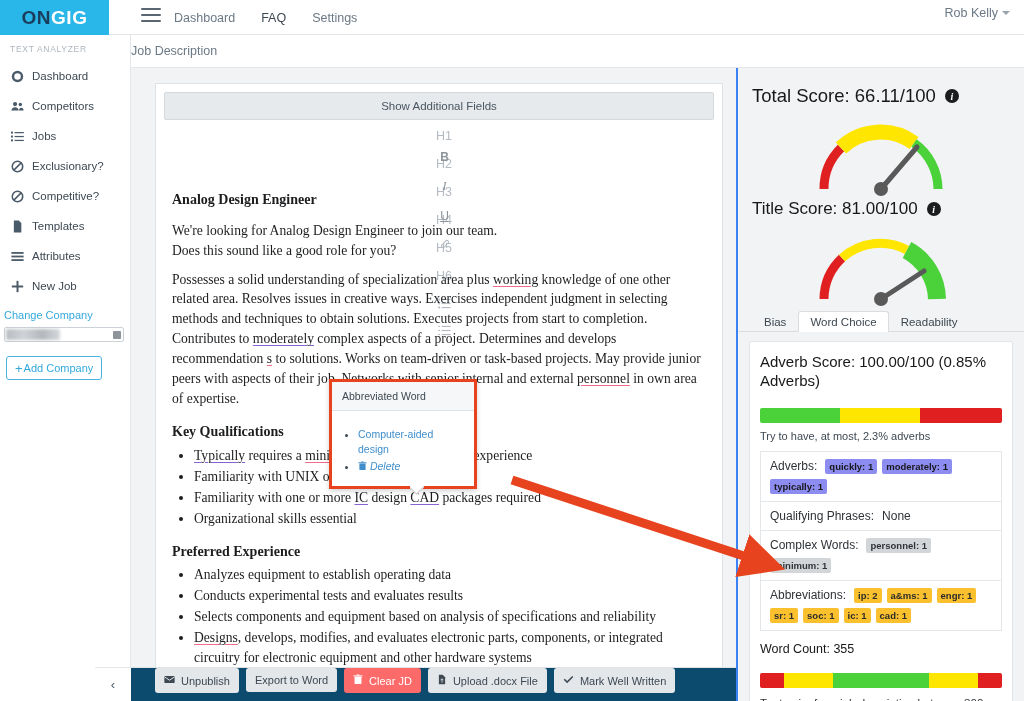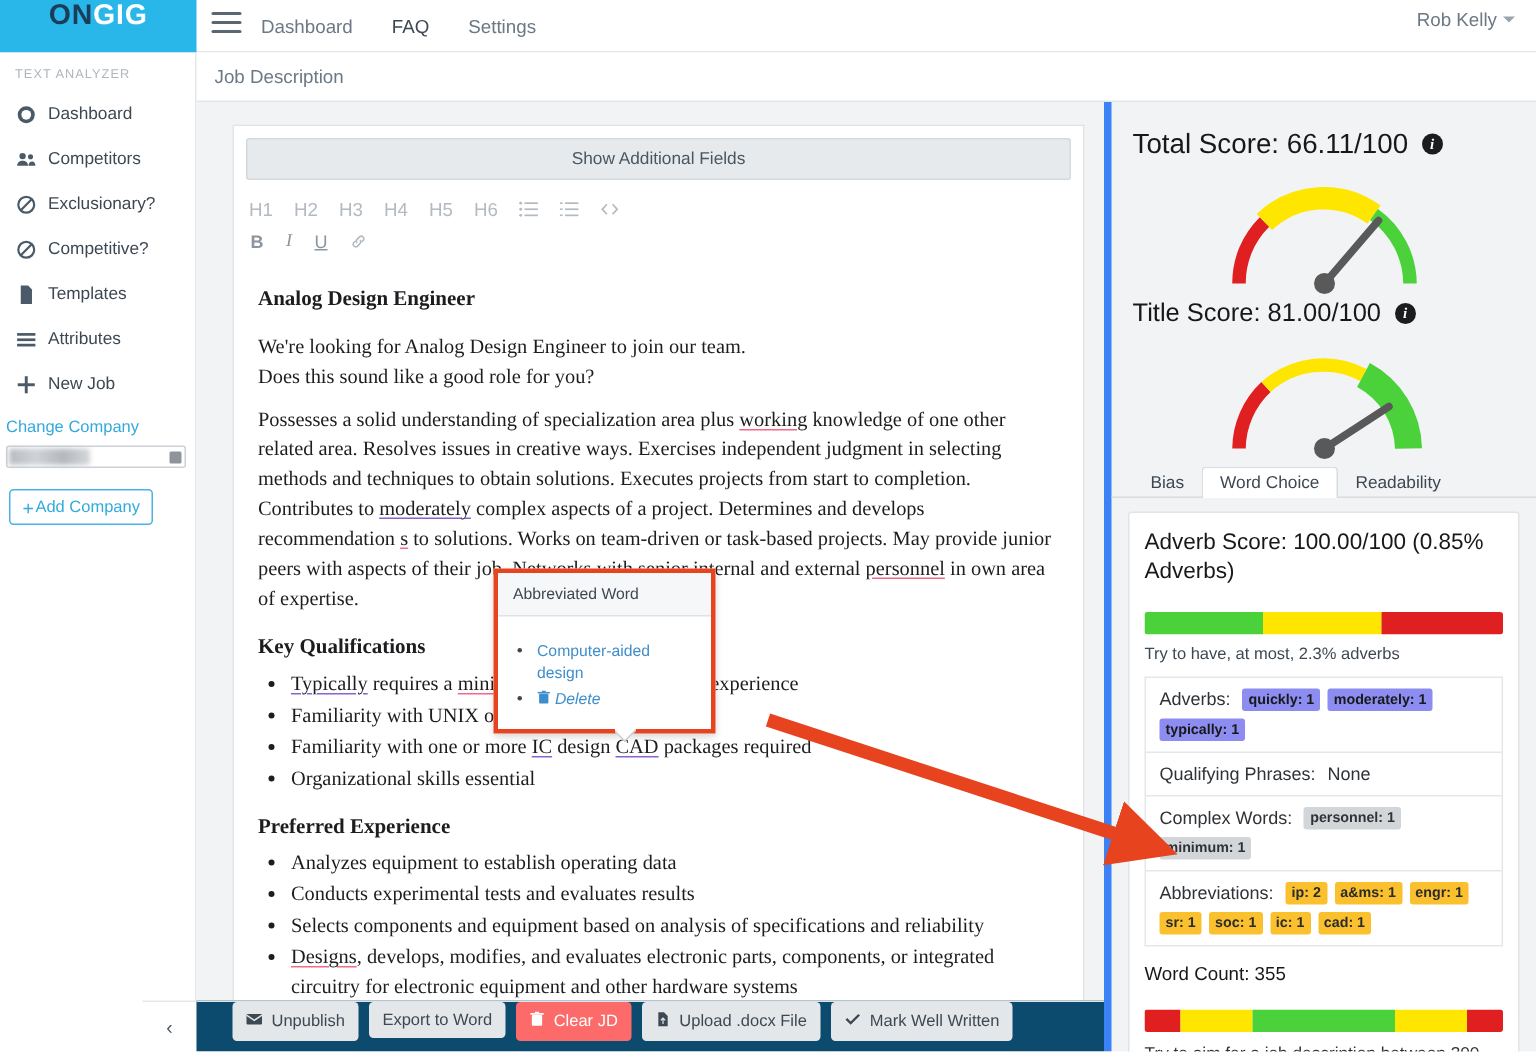--- a/index.html
+++ b/index.html
@@ -6,35 +6,35 @@
   html, body {
     width: 1024px; height: 701px;
     font-family: "Liberation Sans", sans-serif;
     background: #ffffff;
     overflow: hidden;
   }
   #app { position: relative; width: 1024px; height: 701px; }
 
   
   .topbar { position: absolute; top: 0; left: 0; width: 1024px; height: 35px; background: #fff; border-bottom: 1px solid #e4e7ea; }
-  .logo-box { position: absolute; left: 0; top: 0; width: 131px; height: 35px; background: #29b6e8; display: flex; align-items: flex-start; justify-content: center; }
+  .logo-box { position: absolute; left: 0; top: 0; width: 109px; height: 35px; background: #29b6e8; display: flex; align-items: center; justify-content: center; }
   .logo-text { font-size: 19px; font-weight: bold; letter-spacing: .5px; }
   .logo-on { color: #1b3d5c; }
   .logo-gig { color: #ffffff; }
   .hamburger { position: absolute; left: 141px; top: 8px; width: 20px; height: 18px; cursor: pointer; }
   .hamburger span { display: block; height: 2px; background: #5a6672; margin-bottom: 4px; border-radius: 1px; }
   .topnav { position: absolute; left: 174px; top: 0; height: 35px; display: flex; align-items: center; gap: 26px; }
   .topnav a { color: #6b7885; font-size: 12.5px; text-decoration: none; cursor: pointer; }
   .topnav a.strong { color: #3d4852; }
   .user-menu { position: absolute; right: 14px; top: 0; height: 25px; display: flex; align-items: center; color: #6b7885; font-size: 12.5px; cursor: pointer; gap: 4px; }
   .caret { width: 0; height: 0; border-left: 4px solid transparent; border-right: 4px solid transparent; border-top: 4px solid #9aa4ae; display: inline-block; }
 
   
   .subbar { position: absolute; top: 35px; left: 131px; width: 893px; height: 33px; background: #fff; border-bottom: 1px solid #e4e7ea; display: flex; align-items: center; }
-  .subbar-title { margin-left: 12px; font-size: 12.5px; color: #6b7885; }
+  .subbar-title { font-size: 12.5px; color: #6b7885; }
 
   
   .sidebar { position: absolute; top: 35px; left: 0; width: 131px; height: 666px; background: #fff; border-right: 1px solid #e4e7ea; }
   .sidebar-head { font-size: 8.5px; letter-spacing: .7px; color: #aeb6bd; padding: 9px 0 0 10px; }
   .side-item { display: flex; align-items: center; gap: 8px; padding: 0 0 0 11px; height: 30px; color: #3d4852; font-size: 11.5px; cursor: pointer; text-decoration: none; }
   .side-item .ic { width: 13px; height: 13px; color: #4a5a68; display: inline-flex; align-items: center; justify-content: center; flex: none; }
   .side-item .ic svg { width: 13px; height: 13px; fill: #4a5a68; }
   .sidebar-list { margin-top: 7px; }
   .change-company { display: block; font-size: 11px; color: #34a9dc; padding: 8px 0 4px 4px; cursor: pointer; text-decoration: none; }
   .company-select { margin: 2px 6px 0 4px; height: 15px; border: 1px solid #ccd2d8; border-radius: 2px; background: #fff; position: relative; }
@@ -43,41 +43,41 @@
   .add-company { margin: 14px 0 0 6px; display: inline-flex; align-items: center; gap: 1px; border: 1px solid #4ab3e3; color: #34a9dc; background: #fff; border-radius: 3px; font-size: 11px; padding: 5px 8px; cursor: pointer; }
   .collapse-btn { position: absolute; left: 95px; bottom: 0; width: 36px; height: 34px; background: #fff; border-top: 1px solid #e4e7ea; display: flex; align-items: center; justify-content: center; color: #4a5a68; font-size: 13px; cursor: pointer; }
 
   
   .main { position: absolute; top: 68px; left: 131px; width: 605px; height: 633px; background: #f1f3f5; }
   .jd-panel { position: absolute; top: 15px; left: 24px; width: 568px; background: #fff; border: 1px solid #e0e3e6; }
   .jd-title { padding: 12px 14px 12px 14px; font-family: "Liberation Serif", serif; font-size: 16px; color: #17181a; border-bottom: 1px solid #e8eaec; }
   .u-purple { text-decoration: underline; text-decoration-color: #7b52c9; text-decoration-thickness: 1px; }
   .show-fields { margin: 8px 8px 0 8px; background: #e7eaed; border: 1px solid #d4d9de; border-radius: 2px; text-align: center; font-size: 11.5px; color: #4a5660; padding: 7px 0; cursor: pointer; }
   .editor-toolbar { padding: 9px 0 2px 10px; }
-  .tb-row { display: flex; align-items: center; gap: 14px; height: 21px; color: #b3bac1; font-size: 12.5px; }
+  .tb-row { display: flex; align-items: center; gap: 14px; height: 21px; color: #b3bac1; font-size: 12.5px; flex-direction: column; }
   .tb-row .tbi { cursor: pointer; display: inline-flex; align-items: center; }
   .tb-row svg { fill: #b3bac1; }
   .tb-row2 { gap: 15px; padding-left: 1px; }
   .tb-row2 .tbi { color: #8d959c; font-size: 12px; }
 
   .jd-body { font-family: "Liberation Serif", serif; font-size: 13.6px; line-height: 1.47; color: #1c1d1f; padding: 4px 16px 14px 16px; }
   .jd-body h3 { font-size: 14px; margin: 13px 0 3px 0; font-weight: bold; }
   .jd-body p { margin: 0 0 9px 0; }
   .jd-body ul { margin: 0 0 4px 22px; }
   .jd-body li { margin-bottom: 1px; }
   .u-red { text-decoration: underline; text-decoration-color: #f06a8a; text-decoration-thickness: 1.4px; text-underline-offset: 2px; }
   .u-pur { text-decoration: underline; text-decoration-color: #8a63d2; text-decoration-thickness: 1.4px; text-underline-offset: 2px; }
 
   .bottom-bar { position: absolute; left: 131px; bottom: 0; width: 605px; height: 34px; background: #0c4a6e; border-top: 1px solid #e0e3e6; display: flex; align-items: flex-start; gap: 7px; padding-left: 24px; }
   .btn { display: inline-flex; align-items: center; gap: 6px; background: #e4e7ea; border: none; border-radius: 3px; font-size: 11px; color: #3d4852; padding: 6px 9px; cursor: pointer; font-family: "Liberation Sans", sans-serif; }
   .btn.danger { background: #fc6a6a; color: #fff; }
   .btn svg { fill: currentColor; }
 
   
-  .right { position: absolute; top: 68px; left: 736px; width: 288px; height: 633px; background: #f1f3f5; border-left: 5px solid #3b82f6; }
+  .right { position: absolute; top: 68px; left: 736px; width: 288px; height: 633px; background: #f1f3f5; border-left: 2px solid #3b82f6; }
   .score-title { font-size: 18.5px; color: #17181a; padding: 17px 0 0 14px; display: flex; align-items: center; gap: 9px; }
   .score-title2 { font-size: 17px; color: #17181a; padding: 0 0 0 14px; display: flex; align-items: center; gap: 9px; }
   .info-i { width: 14px; height: 14px; border-radius: 50%; background: #1b1c1e; color: #fff; font-size: 10px; font-style: italic; font-weight: bold; display: inline-flex; align-items: center; justify-content: center; font-family: "Liberation Serif", serif; cursor: pointer; }
   .gauge-wrap { display: flex; justify-content: center; }
 
   .tabs { display: flex; align-items: flex-end; padding-left: 14px; height: 22px; border-bottom: 1px solid #d9dde0; margin-top: 3px; }
   .tab { font-size: 11.5px; color: #3d4852; padding: 4px 11px; cursor: pointer; border: 1px solid transparent; border-bottom: none; position: relative; top: 1px; }
   .tab.active { background: #fff; border-color: #d9dde0; border-radius: 3px 3px 0 0; }
 
   .wc-card { margin: 9px 11px 0 11px; background: #fff; border: 1px solid #e2e5e8; border-radius: 2px; padding: 11px 10px 10px 10px; }
@@ -155,20 +155,33 @@
       <a class="side-item">
         <span class="ic">
             <svg viewBox="0 0 16 16">
               <circle cx="5" cy="5" r="2.6"></circle>
               <circle cx="11.5" cy="5.5" r="2.1"></circle>
               <path d="M0.5 13c0-2.6 2-4.2 4.5-4.2S9.5 10.4 9.5 13z"></path>
               <path d="M9.8 13c0-2 1.2-3.6 3-3.6s2.7 1.6 2.7 3.6z"></path>
             </svg>
           </span>
         <span>Competitors</span>
+      </a>
+      <a class="side-item">
+        <span class="ic">
+            <svg viewBox="0 0 16 16">
+              <rect x="0" y="2" width="2.4" height="2.4"></rect>
+              <rect x="0" y="6.8" width="2.4" height="2.4"></rect>
+              <rect x="0" y="11.6" width="2.4" height="2.4"></rect>
+              <rect x="4.4" y="2.5" width="11.4" height="1.5"></rect>
+              <rect x="4.4" y="7.3" width="11.4" height="1.5"></rect>
+              <rect x="4.4" y="12.1" width="11.4" height="1.5"></rect>
+            </svg>
+          </span>
+        <span>Jobs</span>
       </a>
       <a class="side-item">
         <span class="ic">
             <svg viewBox="0 0 16 16">
               <path d="M8 0.6A7.4 7.4 0 108 15.4 7.4 7.4 0 008 .6zm0 1.9c1.2 0 2.3.4 3.2 1L3.5 11.2a5.5 5.5 0 014.5-8.7zm0 11a5.5 5.5 0 01-3.2-1L12.5 4.8A5.5 5.5 0 018 13.5z"></path>
             </svg>
           </span>
         <span>Exclusionary?</span>
       </a>
       <a class="side-item">

